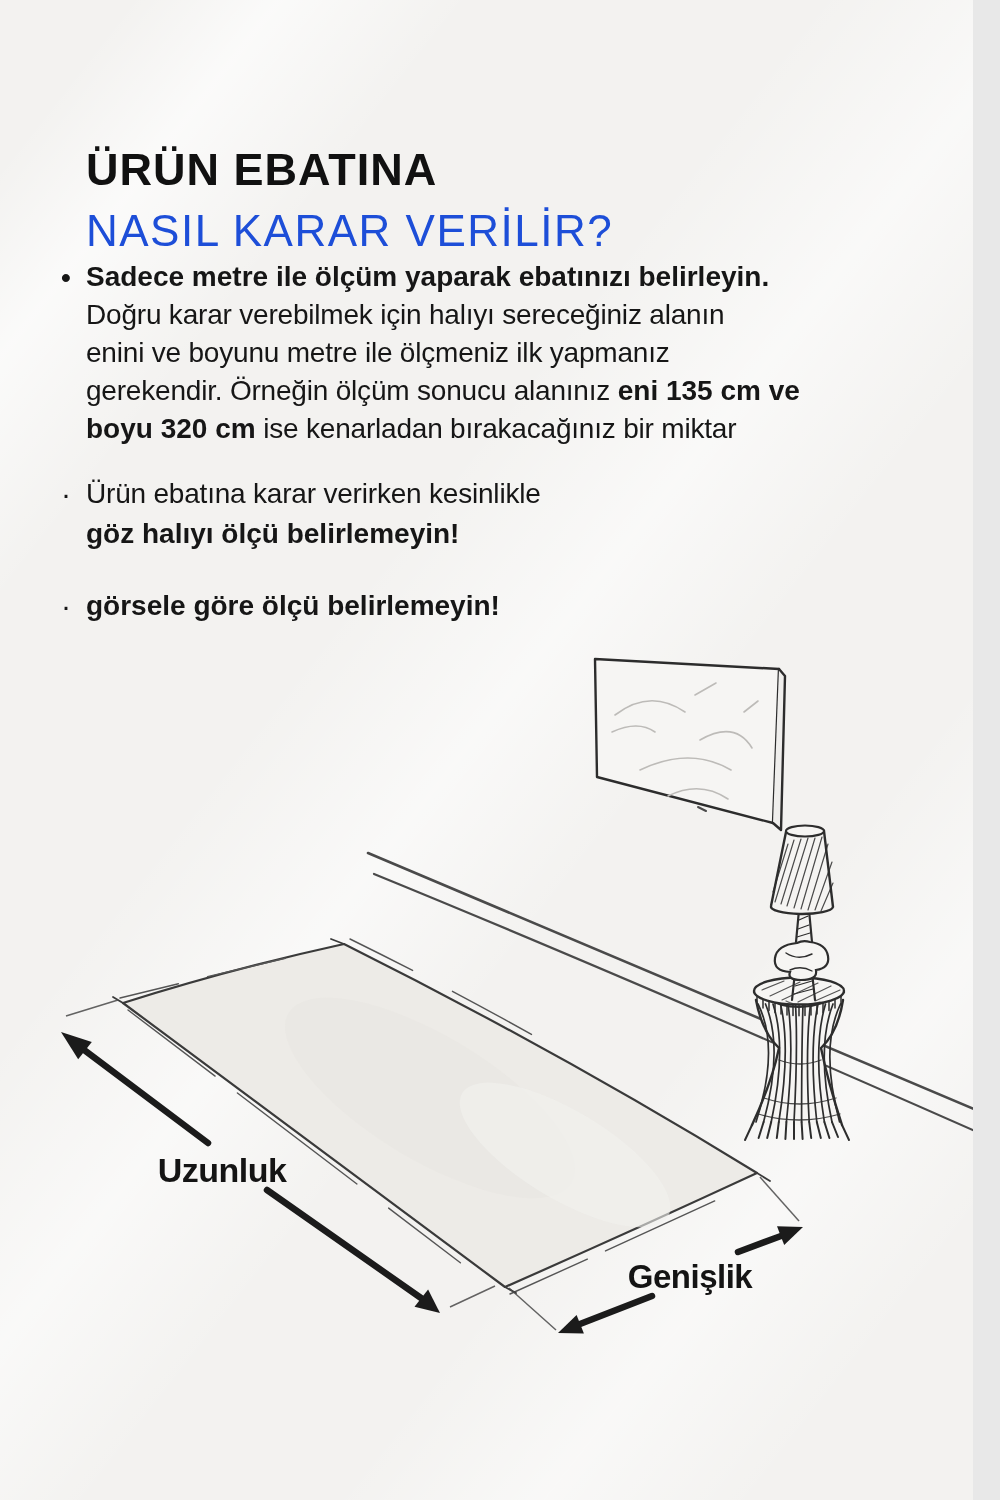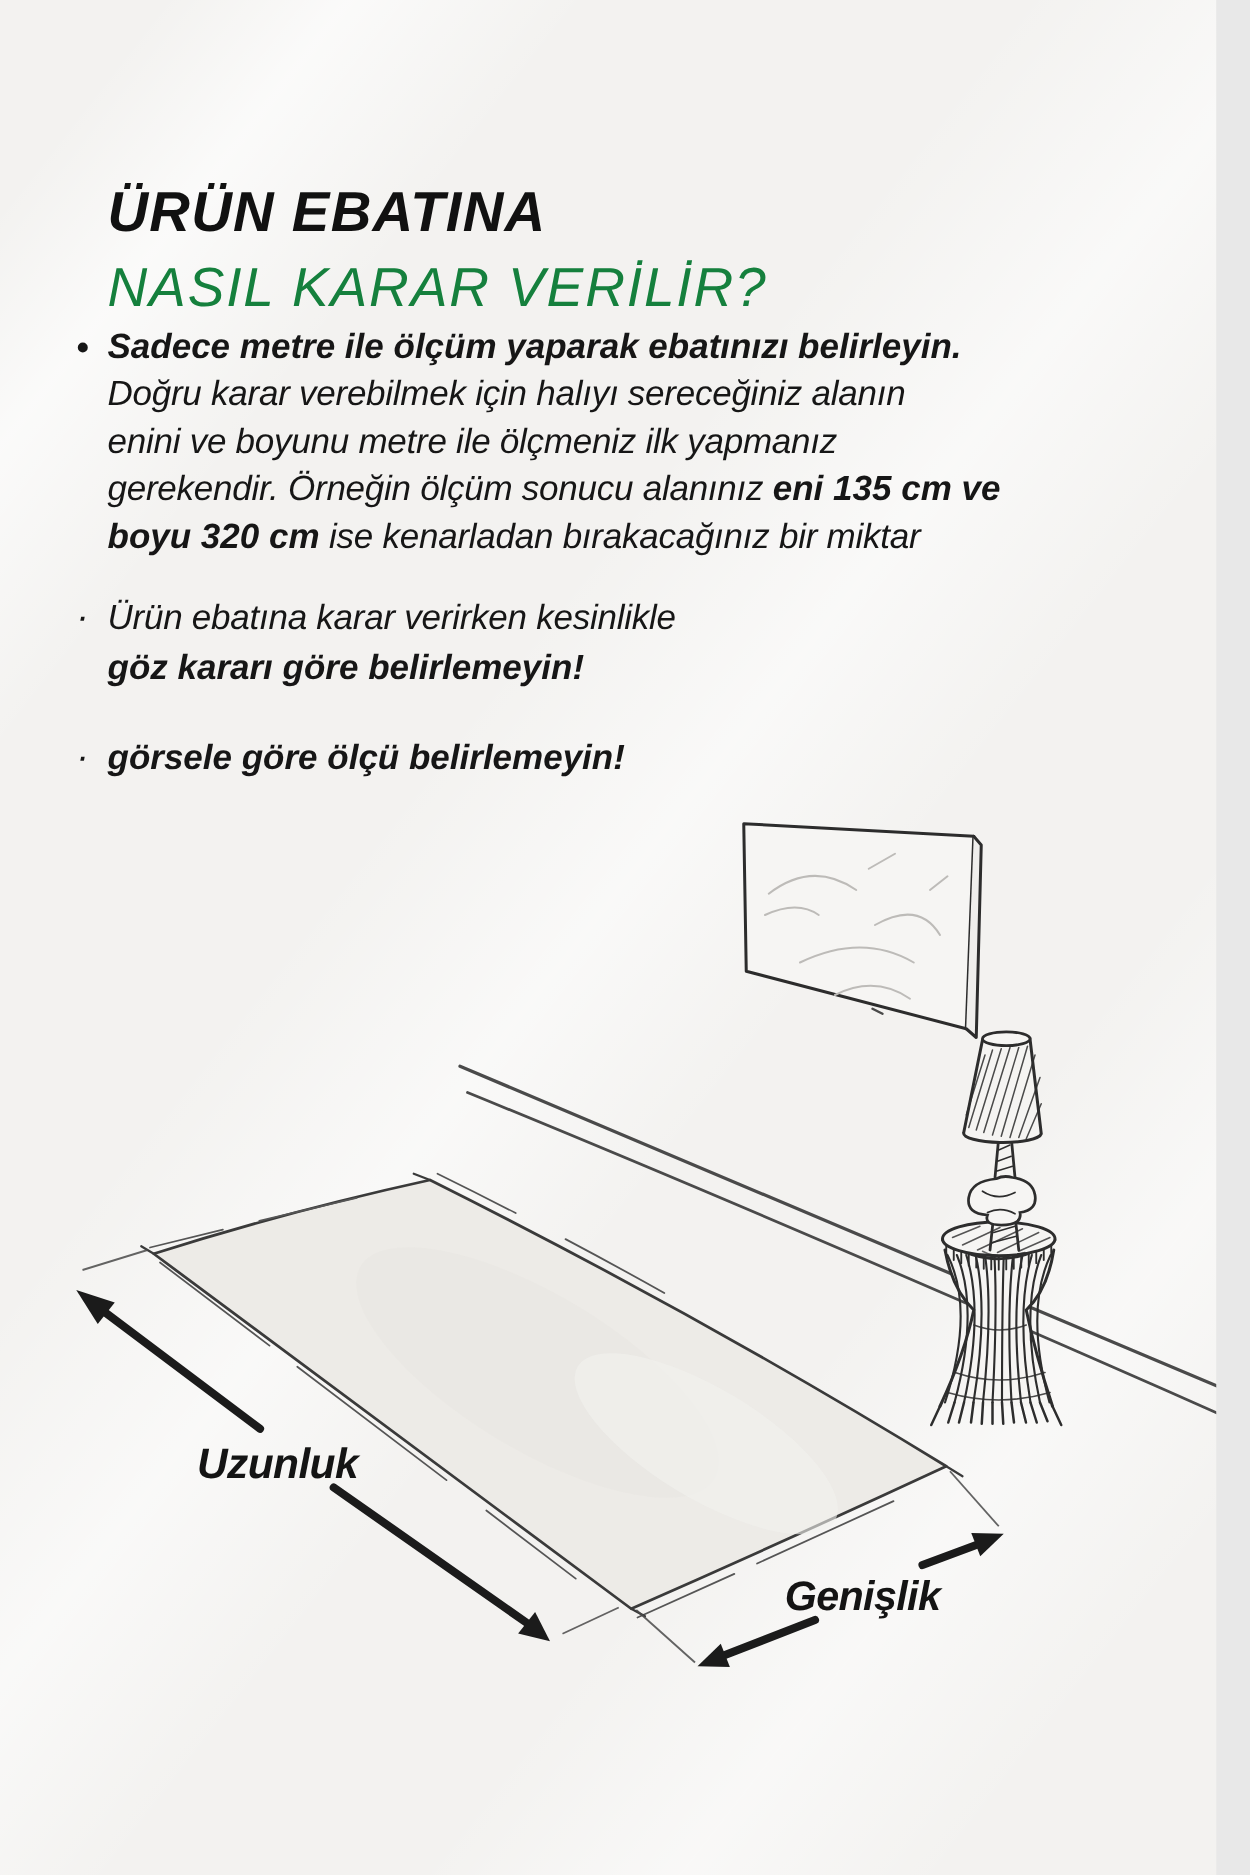--- a/index.html
+++ b/index.html
@@ -3,21 +3,20 @@
 <meta charset="utf-8">
 <style>
   html,body{margin:0;padding:0;background:#e8e8e8;}
   .poster{
     position:relative;
     width:973px;height:1500px;
     background:#f3f2f0;
     overflow:hidden;
     font-family:"Liberation Sans", sans-serif;
     color:#161616;
-    font-style:italic;
   }
   
   .poster::before{
     content:"";
     position:absolute;inset:0;
     background:linear-gradient(128deg,
       rgba(255,255,255,0) 6%,
       rgba(255,255,255,.65) 13%,
       rgba(255,255,255,0) 22%,
       rgba(255,255,255,0) 38%,
@@ -33,21 +32,21 @@
     z-index:2;
     line-height:61px;
     color:#111;
   }
   .title .t1{
     font-size:45px;font-weight:700;letter-spacing:1px;
     display:block;
   }
   .title .t2{
     font-size:44px;font-weight:400;letter-spacing:1.5px;
-    display:block;color:#15803d;
+    display:block;color:#1d4ed8;
   }
   .bullets{
     position:absolute;left:86px;top:258px;width:840px;
     z-index:2;
   }
   .bullet-item{position:relative;}
   .bullet-item .bullet-marker{
     position:absolute;left:-25px;top:1px;
     font-weight:700;
   }
@@ -79,21 +78,21 @@
         <span class="bullet-marker">•</span>
         <div class="bullet-line"><b>Sadece metre ile ölçüm yaparak ebatınızı belirleyin.</b></div>
         <div class="bullet-line"><span>Doğru karar verebilmek için halıyı sereceğiniz alanın</span></div>
         <div class="bullet-line"><span>enini ve boyunu metre ile ölçmeniz ilk yapmanız</span></div>
         <div class="bullet-line"><span>gerekendir. Örneğin ölçüm sonucu alanınız </span><b>eni 135 cm ve</b></div>
         <div class="bullet-line"><b>boyu 320 cm</b><span> ise kenarladan bırakacağınız bir miktar</span></div>
       </div>
       <div class="bullet-item">
         <span class="bullet-marker">·</span>
         <div class="bullet-line"><span>Ürün ebatına karar verirken kesinlikle</span></div>
-        <div class="bullet-line"><b>göz kararı göre belirlemeyin!</b></div>
+        <div class="bullet-line"><b>göz halıyı ölçü belirlemeyin!</b></div>
       </div>
       <div class="bullet-item">
         <span class="bullet-marker">·</span>
         <div class="bullet-line"><b>görsele göre ölçü belirlemeyin!</b></div>
       </div>
     </div>
 
   <svg class="illustration" viewBox="0 0 1000 880" xmlns="http://www.w3.org/2000/svg">
 
     <g stroke="#2c2c2c" stroke-width="2.4" stroke-linejoin="round" stroke-linecap="round" fill="none">

